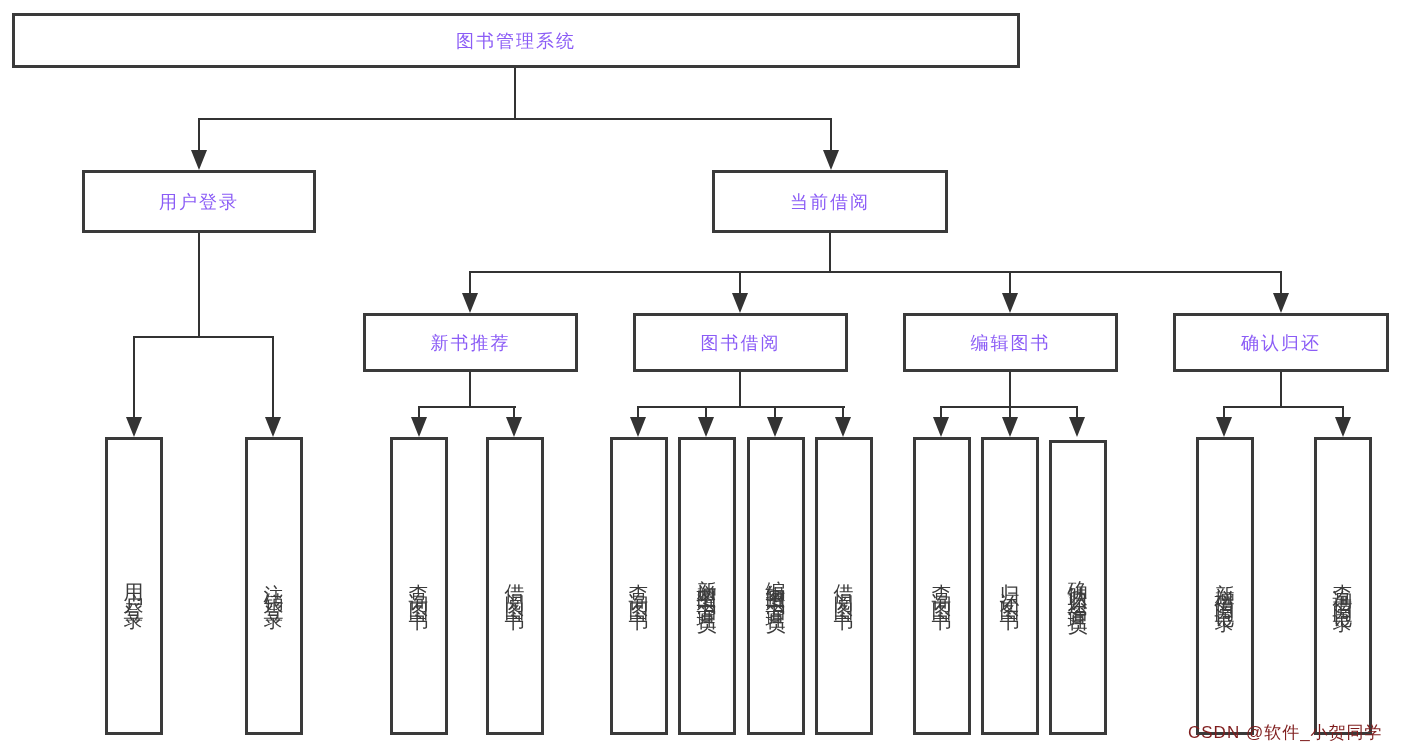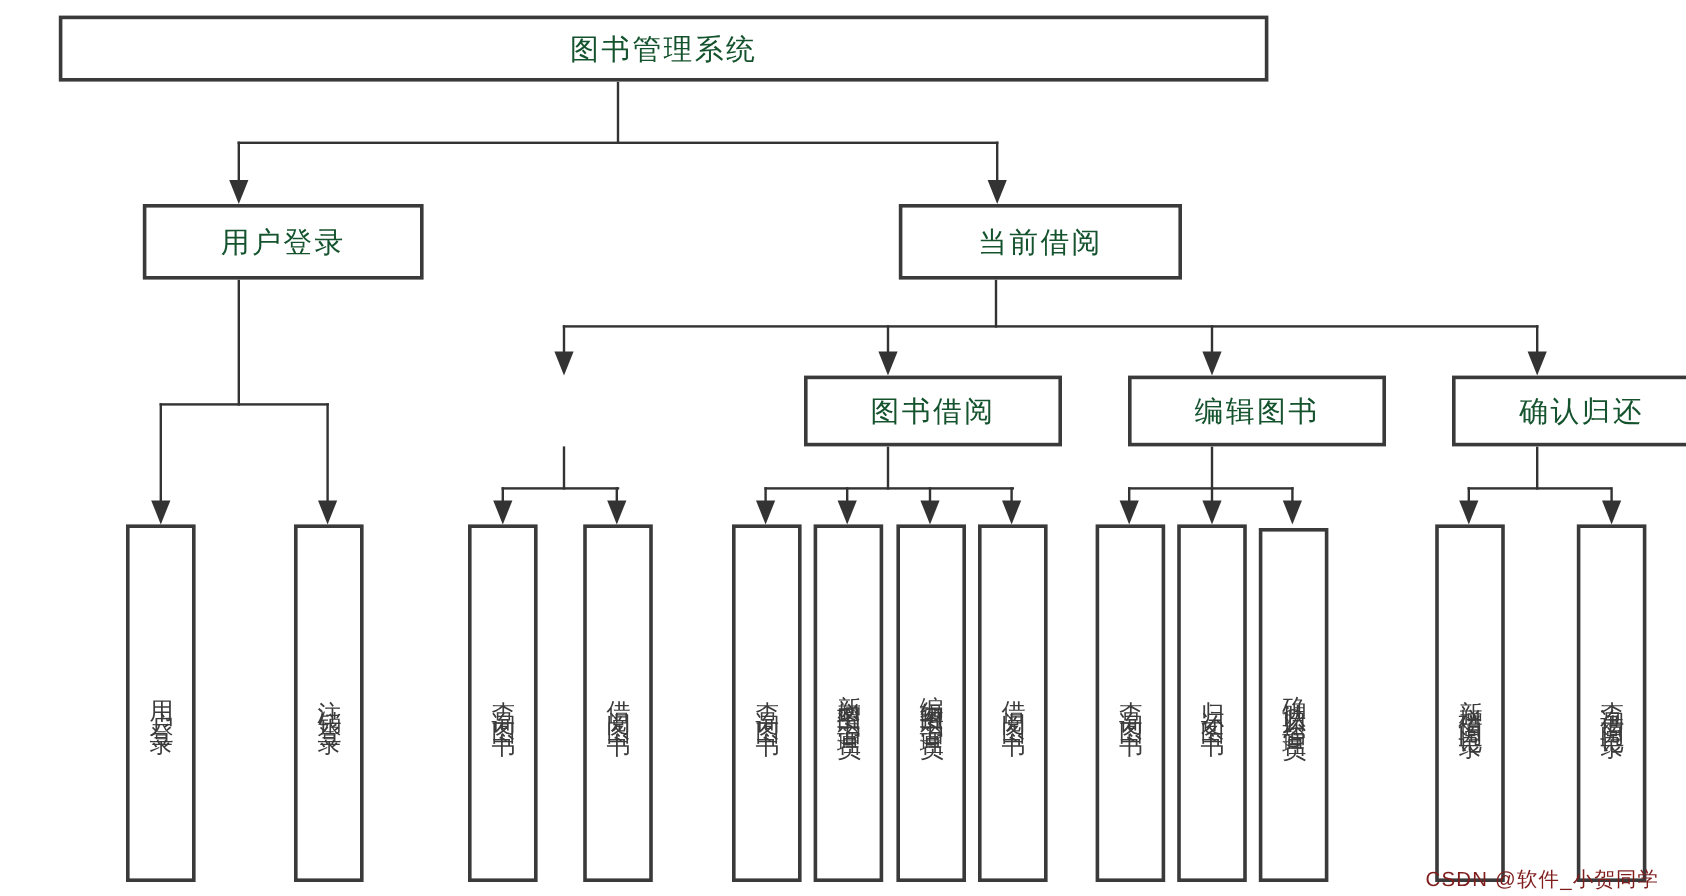--- a/index.html
+++ b/index.html
@@ -4,21 +4,21 @@
 <style>
   html,body{margin:0;padding:0;background:#ffffff;}
   .canvas{
     position:relative;width:1405px;height:747px;background:#ffffff;
     font-family:"Liberation Sans","DejaVu Sans",sans-serif;
     color:#3a3a3a;overflow:hidden;
   }
   .node{
     position:absolute;box-sizing:border-box;background:#ffffff;
     border:3px solid #3a3a3a;display:flex;align-items:center;justify-content:center;
-    font-size:24px;letter-spacing:2px;color:#14532d;z-index:2;margin-left:37px;
+    font-size:18px;letter-spacing:2px;color:#8b5cf6;z-index:2;
   }
   .leaf{
     position:absolute;box-sizing:border-box;background:#ffffff;
     border:3px solid #3a3a3a;display:flex;align-items:center;justify-content:center;
     z-index:2;
   }
   .leaf span{
     writing-mode:vertical-rl;text-orientation:mixed;
     font-size:20px;letter-spacing:9px;color:#3b3b3b;line-height:1;
   }
@@ -69,20 +69,23 @@
   <div class="hline" style="left:469px;top:271px;width:813px;"></div>
   <div class="vline" style="left:469px;top:271px;height:24px;"></div>
   <div class="arrow" style="left:462px;top:293px;"></div>
   <div class="vline" style="left:739px;top:271px;height:24px;"></div>
   <div class="arrow" style="left:732px;top:293px;"></div>
   <div class="vline" style="left:1009px;top:271px;height:24px;"></div>
   <div class="arrow" style="left:1002px;top:293px;"></div>
   <div class="vline" style="left:1280px;top:271px;height:24px;"></div>
   <div class="arrow" style="left:1273px;top:293px;"></div>
 
+  <div class="node" style="left:363px;top:313px;width:215px;height:59px;">
+    <span>新书推荐</span>
+  </div>
   <div class="node" style="left:633px;top:313px;width:215px;height:59px;">
     <span>图书借阅</span>
   </div>
   <div class="node" style="left:903px;top:313px;width:215px;height:59px;">
     <span>编辑图书</span>
   </div>
   <div class="node" style="left:1173px;top:313px;width:216px;height:59px;">
     <span>确认归还</span>
   </div>
 

